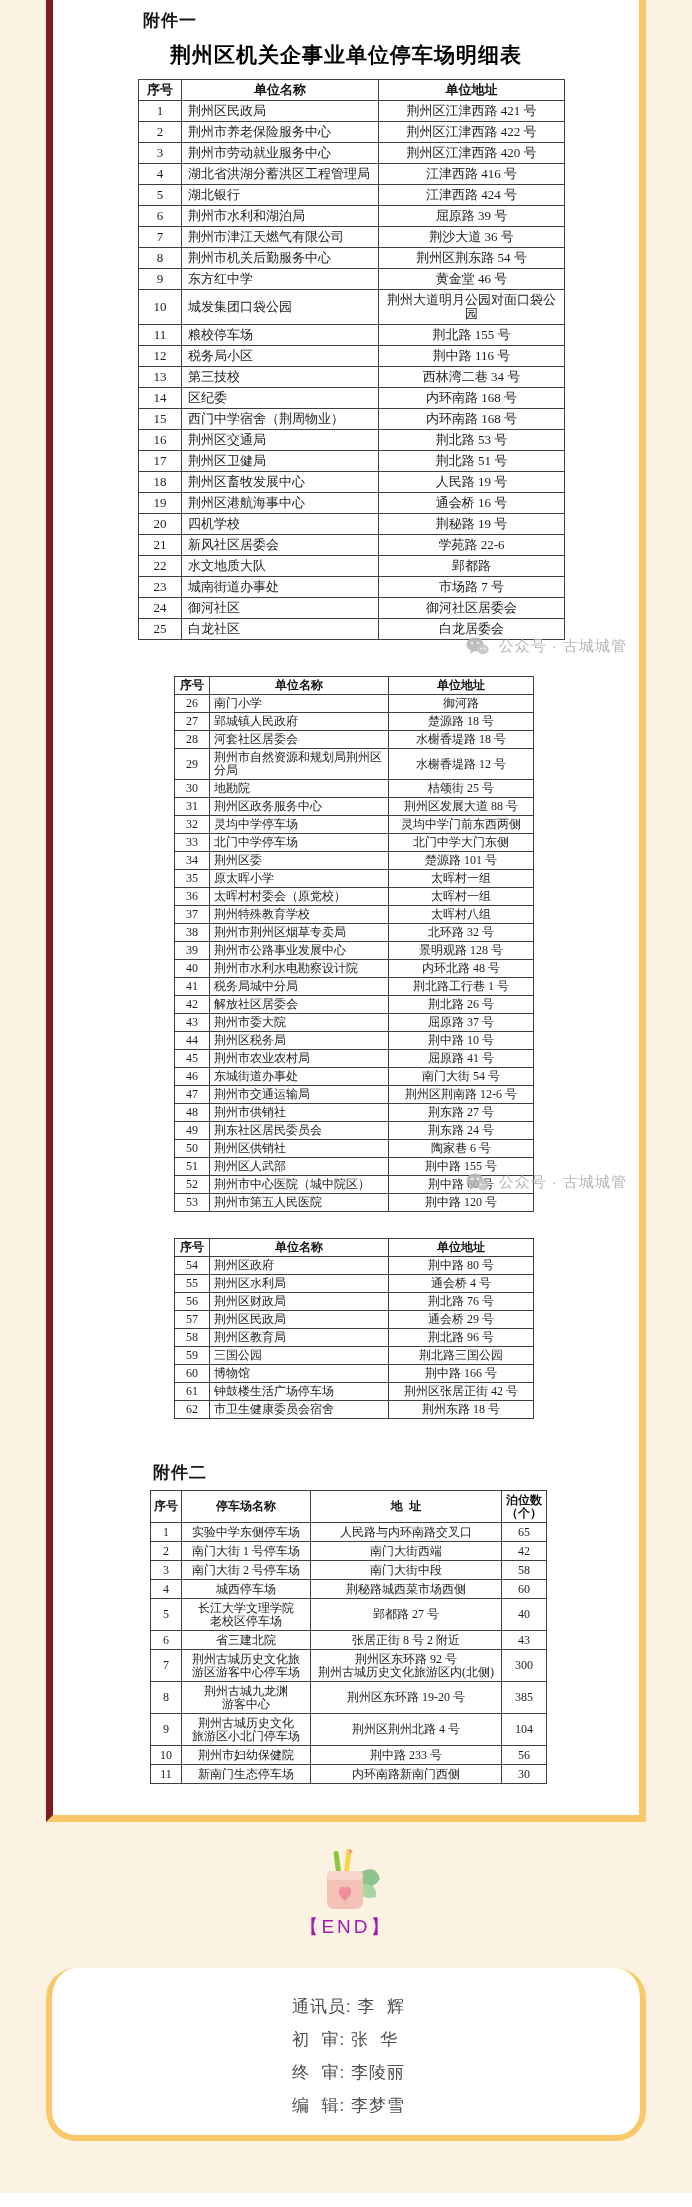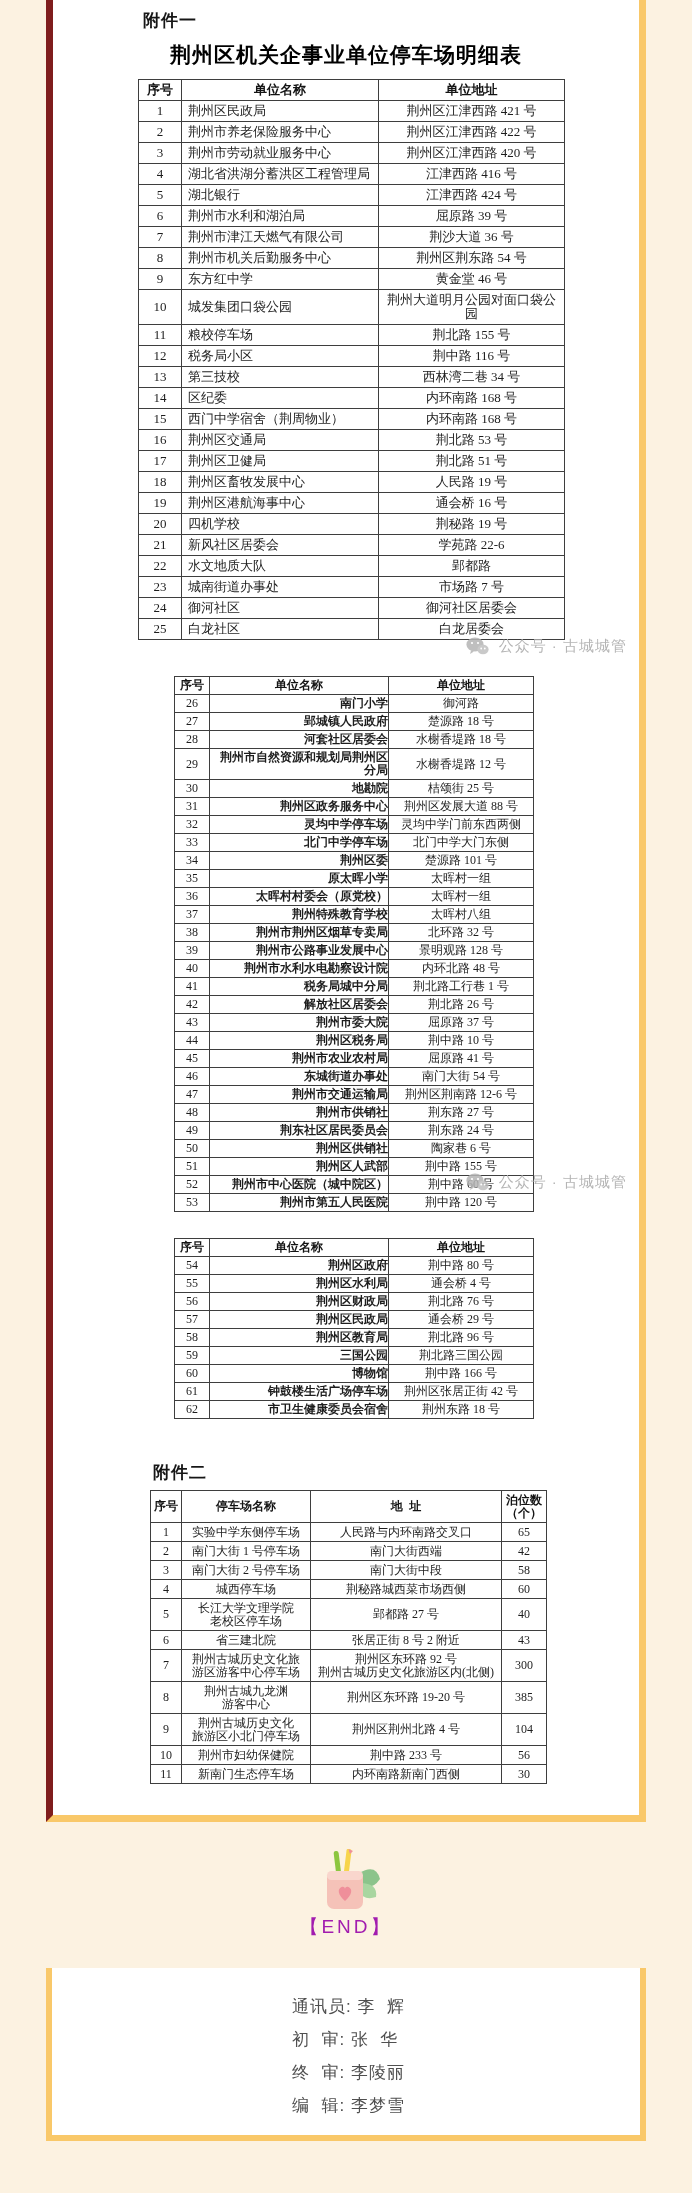--- a/index.html
+++ b/index.html
@@ -42,21 +42,21 @@
   .tbl-a th:nth-child(1){width:42px;}
   .tbl-a th:nth-child(2){width:196px;}
   .tbl-a th:nth-child(3){width:185px;}
   .tbl-a td:nth-child(2){text-align:left;padding-left:6px;}
   
   .tbl-b{width:356px;margin:36px 0 0 121px;font-size:12px;}
   .tbl-b th,.tbl-b td{padding:2px 0;line-height:13px;}
   .tbl-b th:nth-child(1){width:34px;}
   .tbl-b th:nth-child(2){width:178px;}
   .tbl-b th:nth-child(3){width:144px;}
-  .tbl-b td:nth-child(2){text-align:right;padding-left:4px;font-weight:bold;}
+  .tbl-b td:nth-child(2){text-align:left;padding-left:4px;}
   .tbl-b.third{margin-top:26px;}
   
   .tbl-c{width:392px;margin:6px 0 0 97px;font-size:12px;}
   .tbl-c th,.tbl-c td{padding:2.5px 0;line-height:13px;}
   .tbl-c th{white-space:pre-line;}
   .tbl-c th:nth-child(1){width:30px;}
   .tbl-c th:nth-child(2){width:128px;}
   .tbl-c th:nth-child(3){width:190px;}
   .tbl-c th:nth-child(4){width:44px;}
   
@@ -71,21 +71,21 @@
   
   .cup-illustration{position:absolute;top:1849px;left:50%;transform:translateX(-50%);}
   .end-label{
     position:absolute;top:1914px;left:0;width:100%;text-align:center;
     font-size:19px;letter-spacing:3px;color:#a21caf;font-family:"Liberation Sans",sans-serif;
   }
   .credits-card{
     position:absolute;left:46px;top:1968px;width:600px;height:173px;
     box-sizing:border-box;background:#ffffff;
     border-left:6px solid #f9c869;border-right:6px solid #f9c869;border-bottom:6px solid #f9c869;
-    padding:22px 0 0 240px;overflow:hidden;
+    padding:22px 0 0 240px;overflow:hidden;border-radius:30px;
   }
   .credit-line{
     font-size:17px;line-height:33px;color:#4f4f4f;white-space:pre;
     font-family:"Liberation Sans",sans-serif;letter-spacing:1px;
   }
   .bottom-white{position:absolute;left:0;bottom:0;width:100%;height:14px;background:#ffffff;}
 </style>
 </head>
 <body>
 

